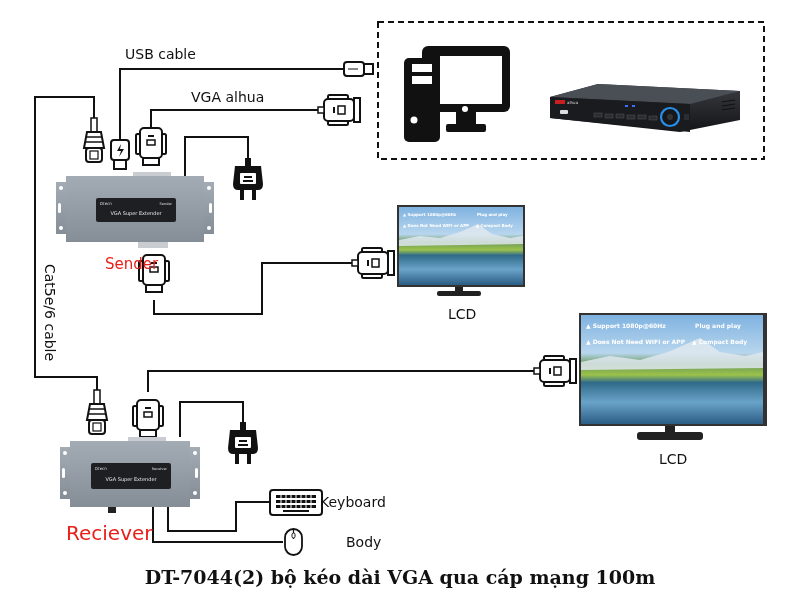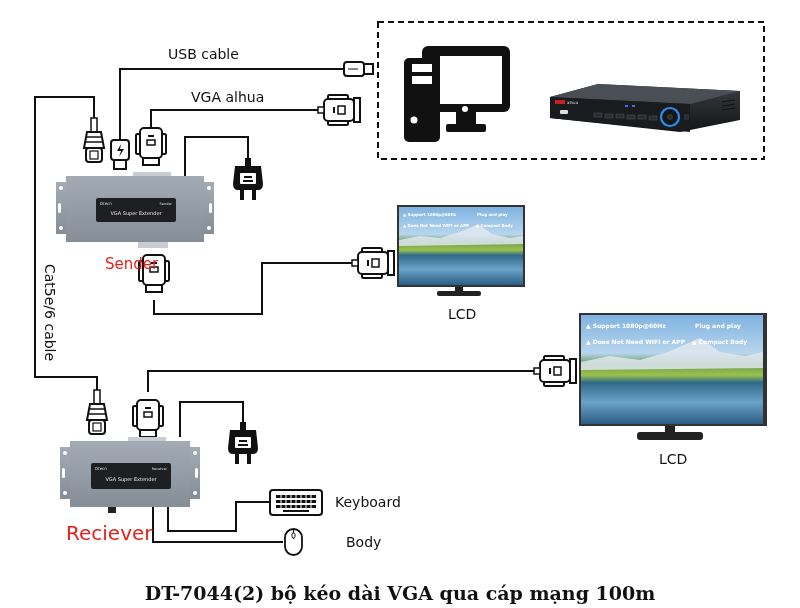--- a/index.html
+++ b/index.html
@@ -1,21 +1,21 @@
 <!DOCTYPE html>
 <html><head>
 <meta charset="utf-8">
 <style>
   html, body { margin:0; padding:0; background:#ffffff; }
   body { width:800px; height:608px; position:relative; overflow:hidden; font-family:"Liberation Sans", sans-serif; }
   #stage { position:absolute; left:0; top:0; width:800px; height:608px; }
   .lbl { position:absolute; font-family:"DejaVu Sans", sans-serif; font-size:14px; color:#111; white-space:nowrap; }
   .red { color:#e8201a; }
   .vertical { transform:rotate(90deg); transform-origin:left top; }
-  .caption { position:absolute; left:0; width:800px; top:566px; text-align:center; font-family:"DejaVu Serif", serif; font-weight:bold; font-size:19px; color:#111;margin-top:16px; }
+  .caption { position:absolute; left:0; width:800px; top:566px; text-align:center; font-family:"DejaVu Serif", serif; font-weight:bold; font-size:19px; color:#111; }
   .device-panel-text { font-family:"DejaVu Sans", sans-serif; }
 </style>
 </head>
 <body>
 
 <svg id="stage" width="800" height="608" viewBox="0 0 800 608" xmlns="http://www.w3.org/2000/svg">
   <defs>
     <linearGradient id="sky" x1="0" y1="0" x2="0" y2="1">
       <stop offset="0" stop-color="#7fb2e0"></stop>
       <stop offset="0.35" stop-color="#b8d6ee"></stop>
@@ -238,23 +238,23 @@
       <line x1="311" y1="494" x2="311" y2="509"></line>
     </g>
   </g>
   <g>
     <rect x="285" y="529" width="17" height="26" rx="8.5" fill="#fff" stroke="#111" stroke-width="1.8"></rect>
     <line x1="293.5" y1="529" x2="293.5" y2="539" stroke="#111" stroke-width="1.2"></line>
     <rect x="292" y="533" width="3" height="5" rx="1.5" fill="#fff" stroke="#111" stroke-width="1"></rect>
   </g>
 </svg>
 
-<div class="lbl" style="left:125px; top:46px;margin-left:43px;">USB cable</div>
+<div class="lbl" style="left:125px; top:46px;">USB cable</div>
 <div class="lbl" style="left:191px; top:89px;">VGA alhua</div>
 <div class="lbl vertical" style="left:58px; top:264px;">Cat5e/6 cable</div>
 <div class="lbl red" style="left:105px; top:255px; font-size:15px;">Sender</div>
 <div class="lbl red" style="left:66px; top:521px; font-size:20px;">Reciever</div>
 <div class="lbl" style="left:448px; top:306px;">LCD</div>
 <div class="lbl" style="left:659px; top:451px;">LCD</div>
-<div class="lbl" style="left:335px; top:494px;text-align:right;">Keyboard</div>
+<div class="lbl" style="left:320px; top:494px;text-align:right;">Keyboard</div>
 <div class="lbl" style="left:346px; top:534px;">Body</div>
 
 <div class="caption">DT-7044(2) bộ kéo dài VGA qua cáp mạng 100m</div>
 
 </body></html>

